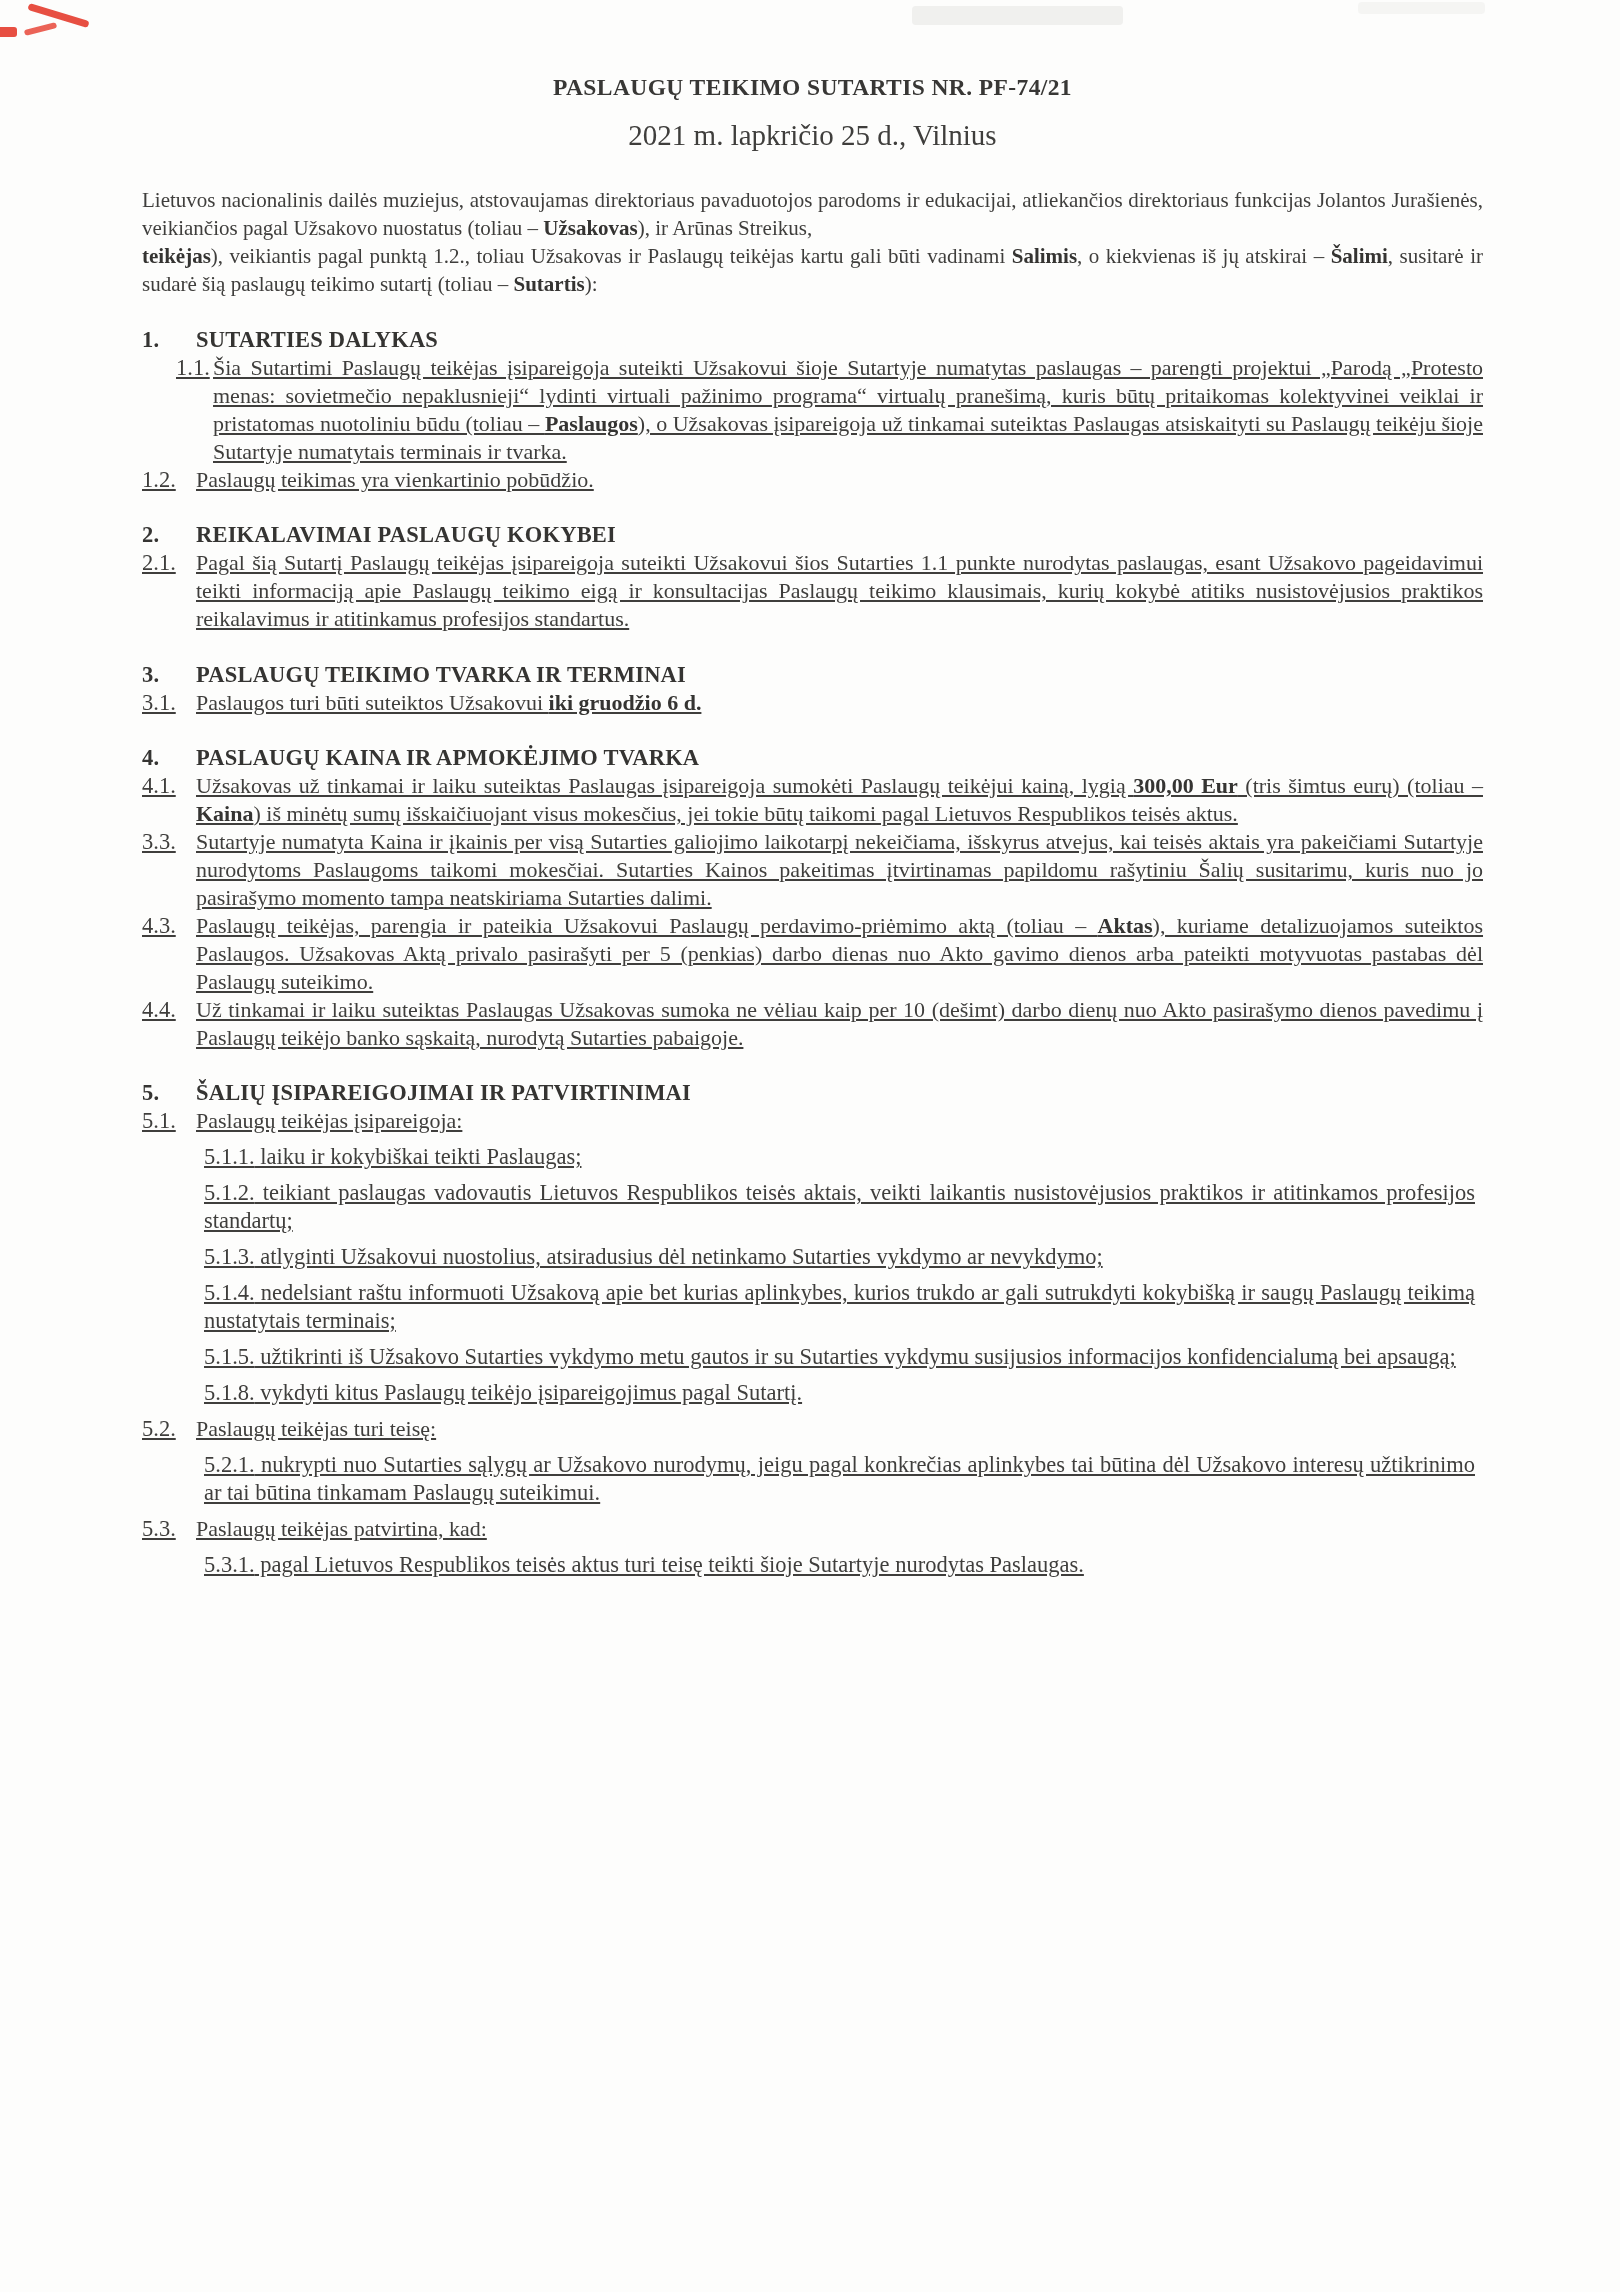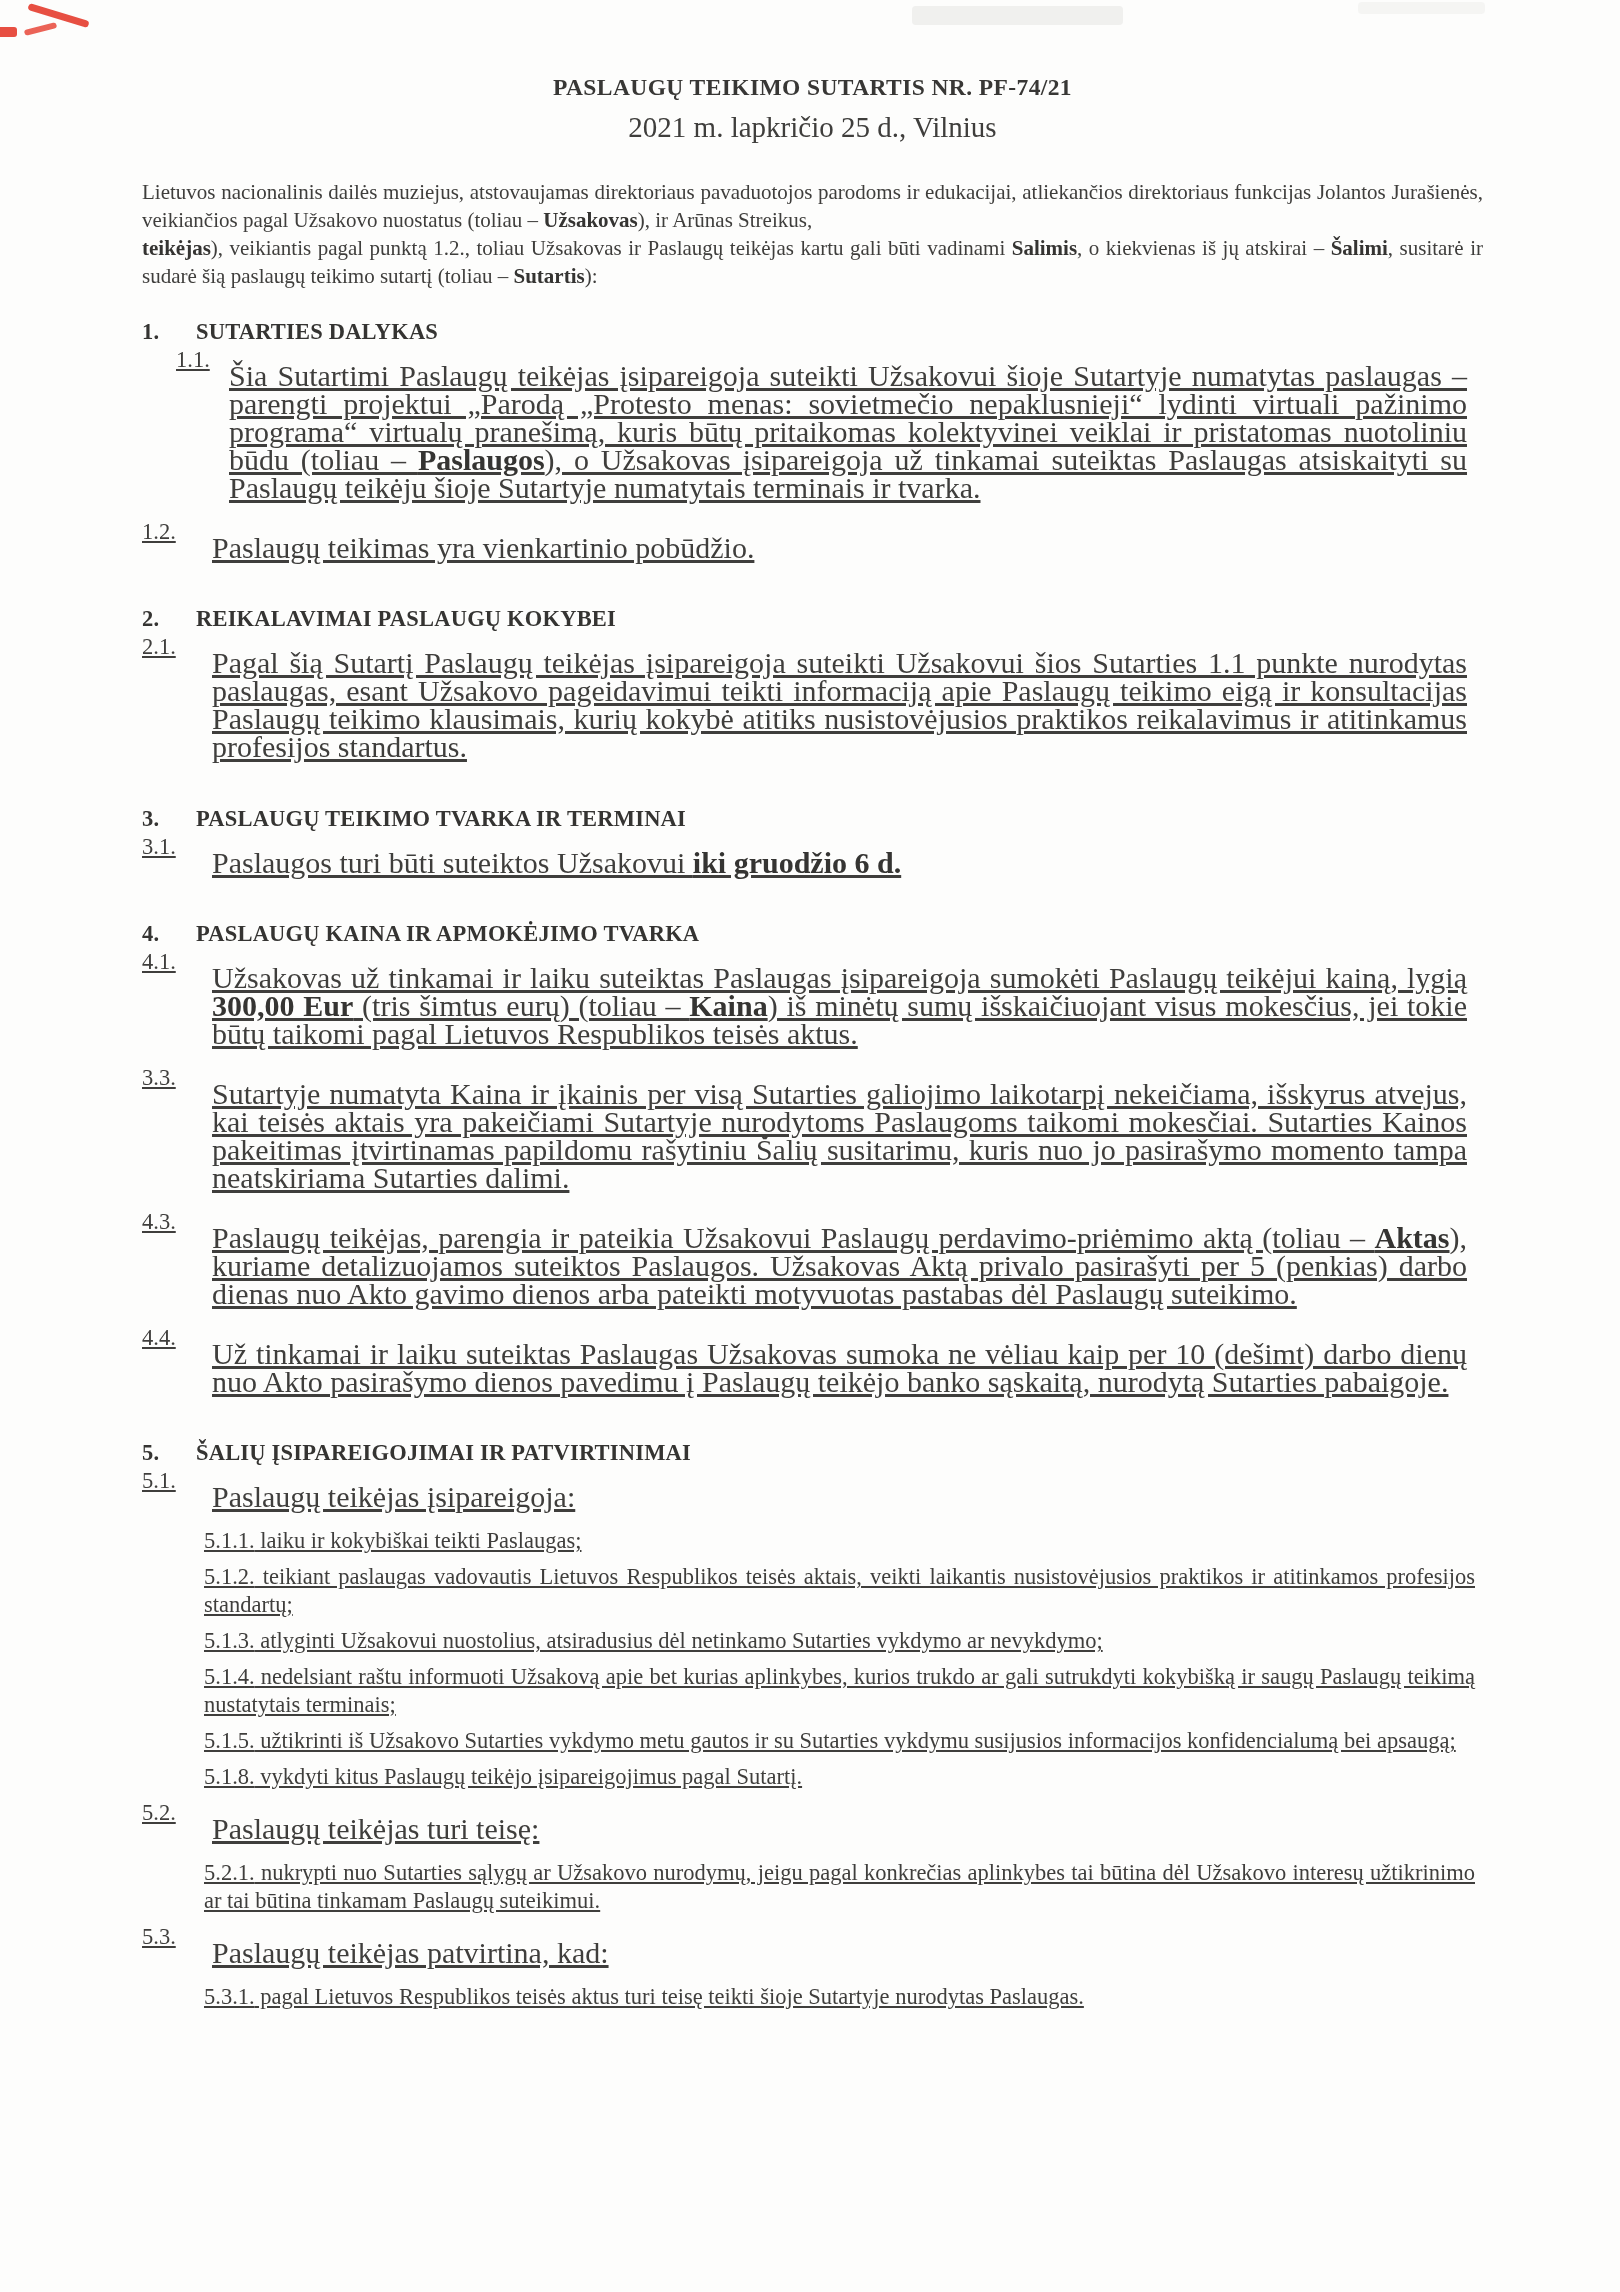--- a/index.html
+++ b/index.html
@@ -17,34 +17,34 @@
   .red-a{left:27.4px;top:11.8px;width:63px;height:6.9px;background:#e43c2e;border-radius:3.9px;transform:rotate(17deg);opacity:.9;}
   .red-b{left:23.5px;top:25.5px;width:33px;height:5.9px;background:#e8483a;border-radius:2.9px;transform:rotate(-14deg);opacity:.85;}
   .red-edge{left:0;top:27.4px;width:16.7px;height:9.8px;background:#e43c2e;border-radius:0 2.9px 2.9px 0;opacity:.9;}
   .gray-smudge{left:912px;top:5.9px;width:211px;height:19.6px;background:#ebebea;border-radius:3.9px;opacity:.75;}
   .gray-smudge2{left:1358px;top:2px;width:127px;height:11.8px;background:#f1f1ef;border-radius:3.9px;opacity:.7;}
 
   .content{position:absolute;left:142px;top:73px;width:1341px;}
 
   .title{
     text-align:center;font-weight:bold;font-size:23.5px;line-height:29px;
-    margin:0 0 12px 0;color:#383735;letter-spacing:0.4px;
+    margin:0 0 20px 0;color:#383735;letter-spacing:0.4px;
   }
   .date{text-align:center;font-size:29px;line-height:27.4px;margin:0 0 37px 0;}
 
   .para{font-size:21px;line-height:28px;text-align:justify;margin:0;}
 
   .section{margin-top:27.4px;}
   .sec-head{display:grid;grid-template-columns:54px 1fr;font-weight:bold;color:#353432;
     font-size:22.5px;line-height:28px;letter-spacing:0.2px;}
   .clause{display:grid;grid-template-columns:54px 1fr;text-decoration:underline;}
   .clause.indented{margin-left:34px;grid-template-columns:37px 1fr;}
   .cnum{font-size:22.5px;line-height:28px;}
   .cbody{min-width:0;}
-  .ctext{font-size:30px;line-height:28px;text-align:justify;margin:16px;}
+  .ctext{font-size:22px;line-height:28px;text-align:justify;margin:0;}
   .subclause{font-size:22.5px;line-height:28px;text-align:justify;margin:8px;}
   b{color:#353432;}
 </style>
 </head>
 <body>
 
 <div class="page">
   <div class="artifact red-a"></div>
   <div class="artifact red-b"></div>
   <div class="artifact red-edge"></div>

